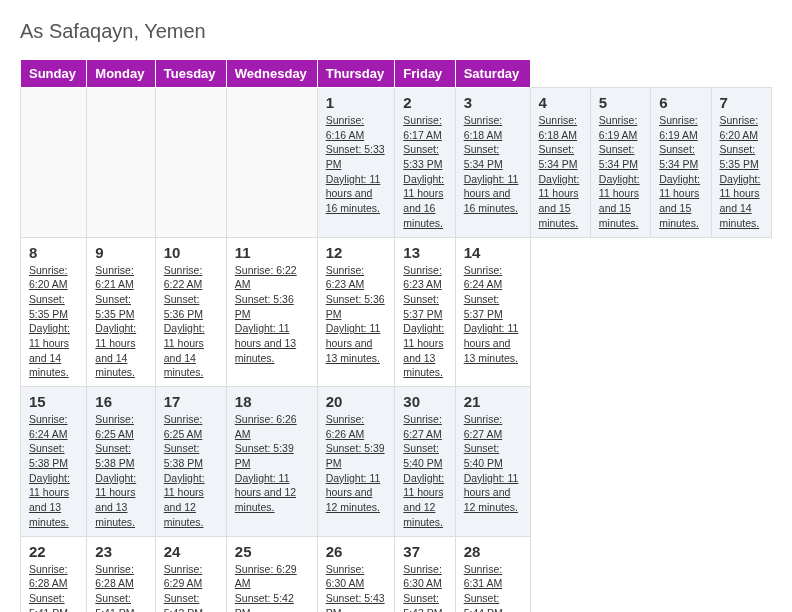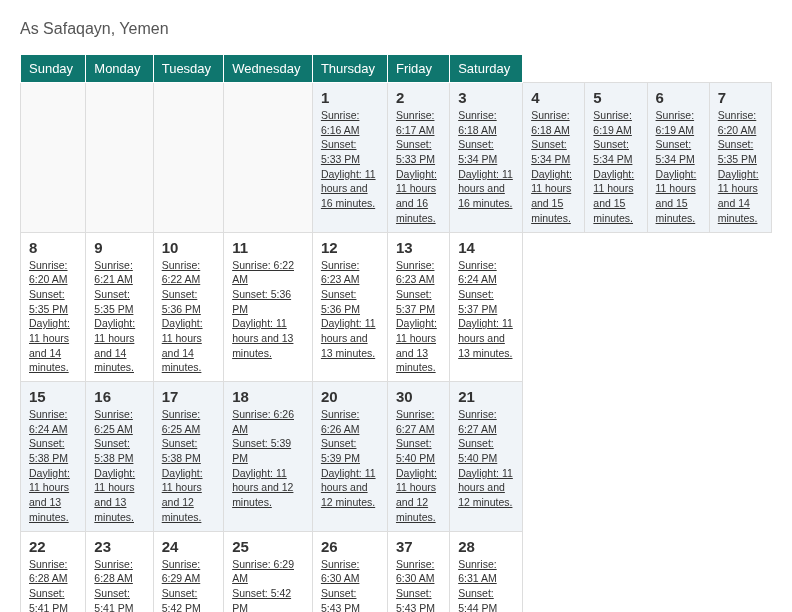--- a/index.html
+++ b/index.html
@@ -27,35 +27,35 @@
     }
     .title-block {
       text-align: right;
     }
     .month-title {
       font-size: 36px;
       font-weight: bold;
       color: #333;
     }
     .location {
-      font-size: 16px;
+      font-size: 20px;
       color: #555;
     }
     table {
       width: 100%;
       border-collapse: collapse;
       font-size: 11px;
     }
     thead tr th {
-      background-color: #0f766e;
+      background-color: #a21caf;
       color: #fff;
       text-align: left;
       padding: 6px 8px;
       font-size: 13px;
-      font-weight: normal;
+      font-weight: bold;
       border: 1px solid #fff;
     }
     tbody tr {
       vertical-align: top;
     }
     tbody tr:nth-child(odd) {
       background-color: #f0f4f8;
     }
     tbody tr:nth-child(even) {
       background-color: #fff;

